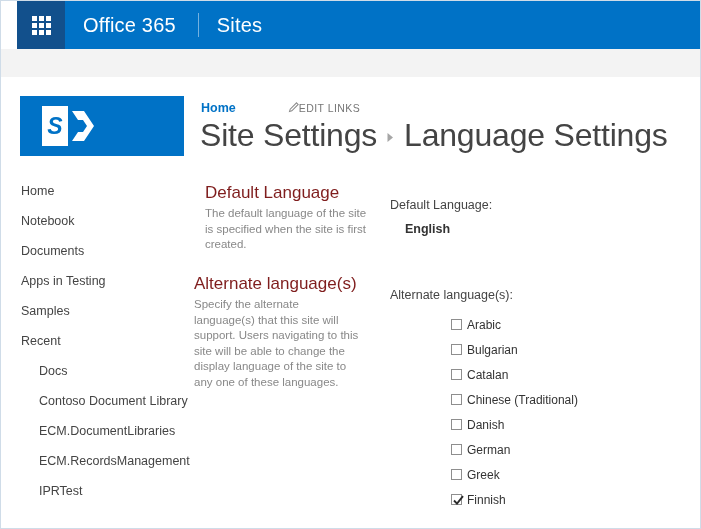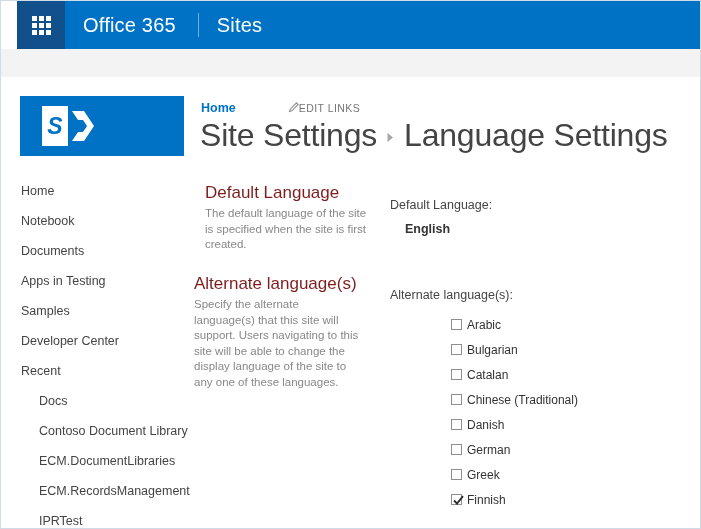--- a/index.html
+++ b/index.html
@@ -338,21 +338,20 @@
     </span>
     <span>Language Settings</span>
   </div>
 
   <div class="left-nav">
       <div class="nav-item">Home</div>
       <div class="nav-item">Notebook</div>
       <div class="nav-item">Documents</div>
       <div class="nav-item">Apps in Testing</div>
       <div class="nav-item">Samples</div>
-      <div class="nav-item">Developer Center</div>
       <div class="nav-item">Recent</div>
       <div class="nav-item sub">Docs</div>
       <div class="nav-item sub">Contoso Document Library</div>
       <div class="nav-item sub">ECM.DocumentLibraries</div>
       <div class="nav-item sub">ECM.RecordsManagement</div>
       <div class="nav-item sub">IPRTest</div>
     </div>
 
   <div class="desc-col-1">
     <div class="sec-head">Default Language</div>

